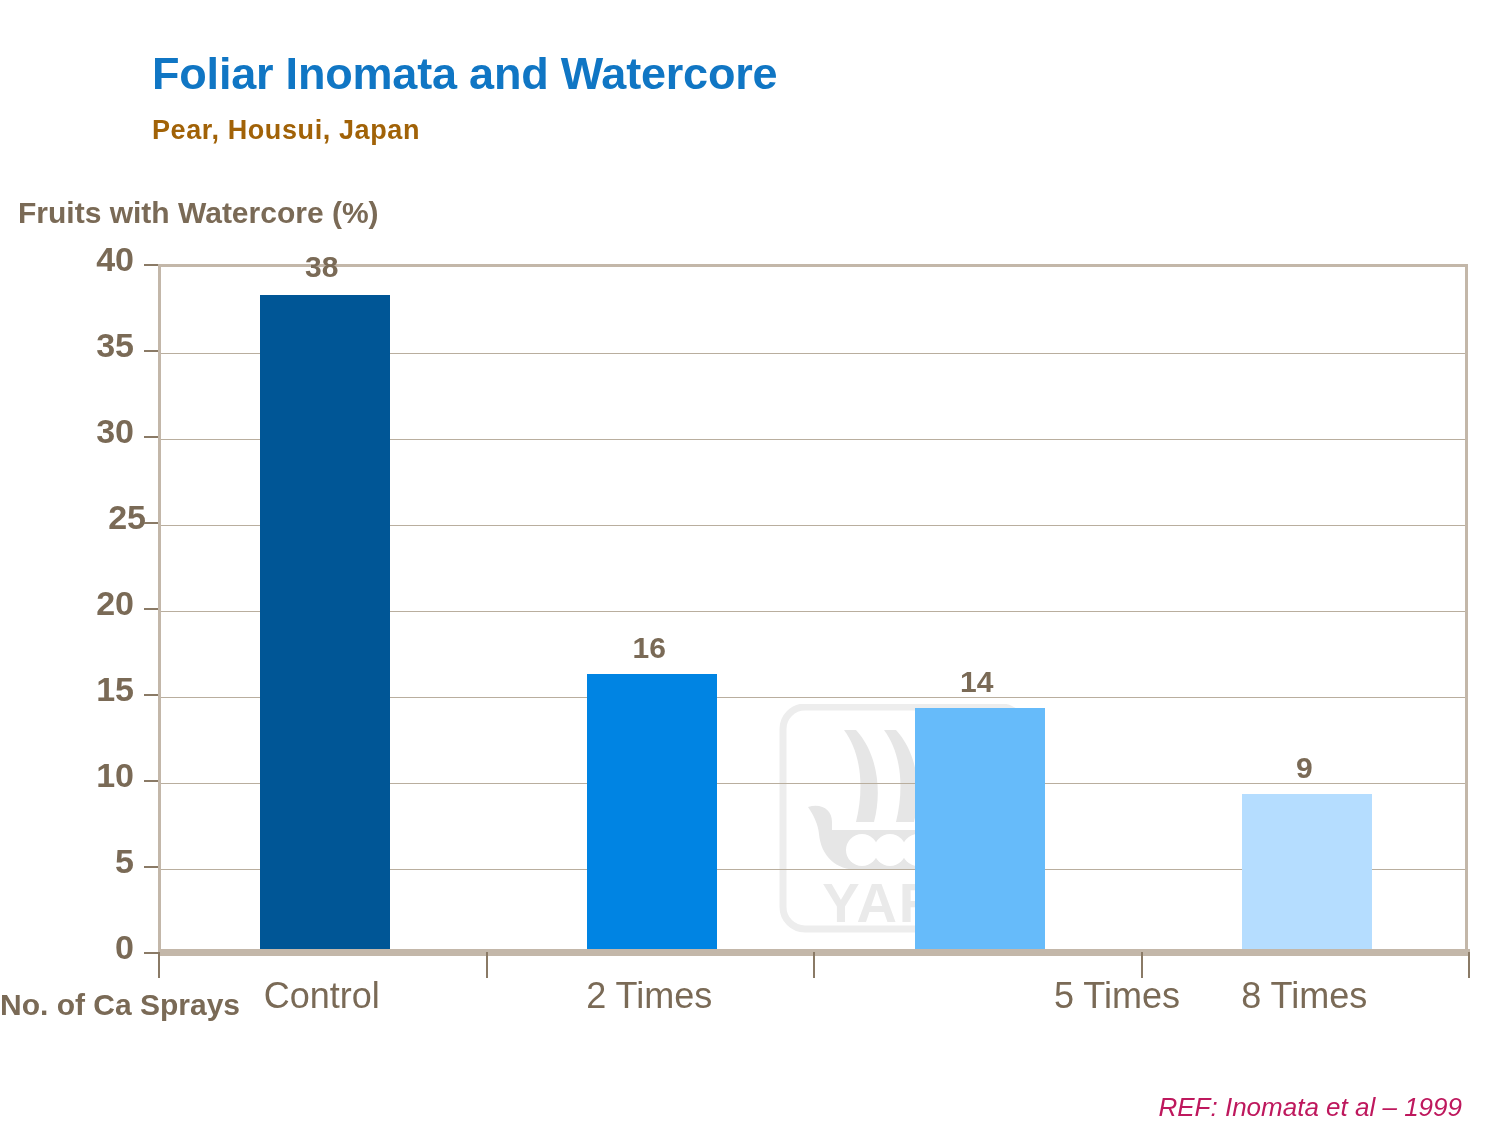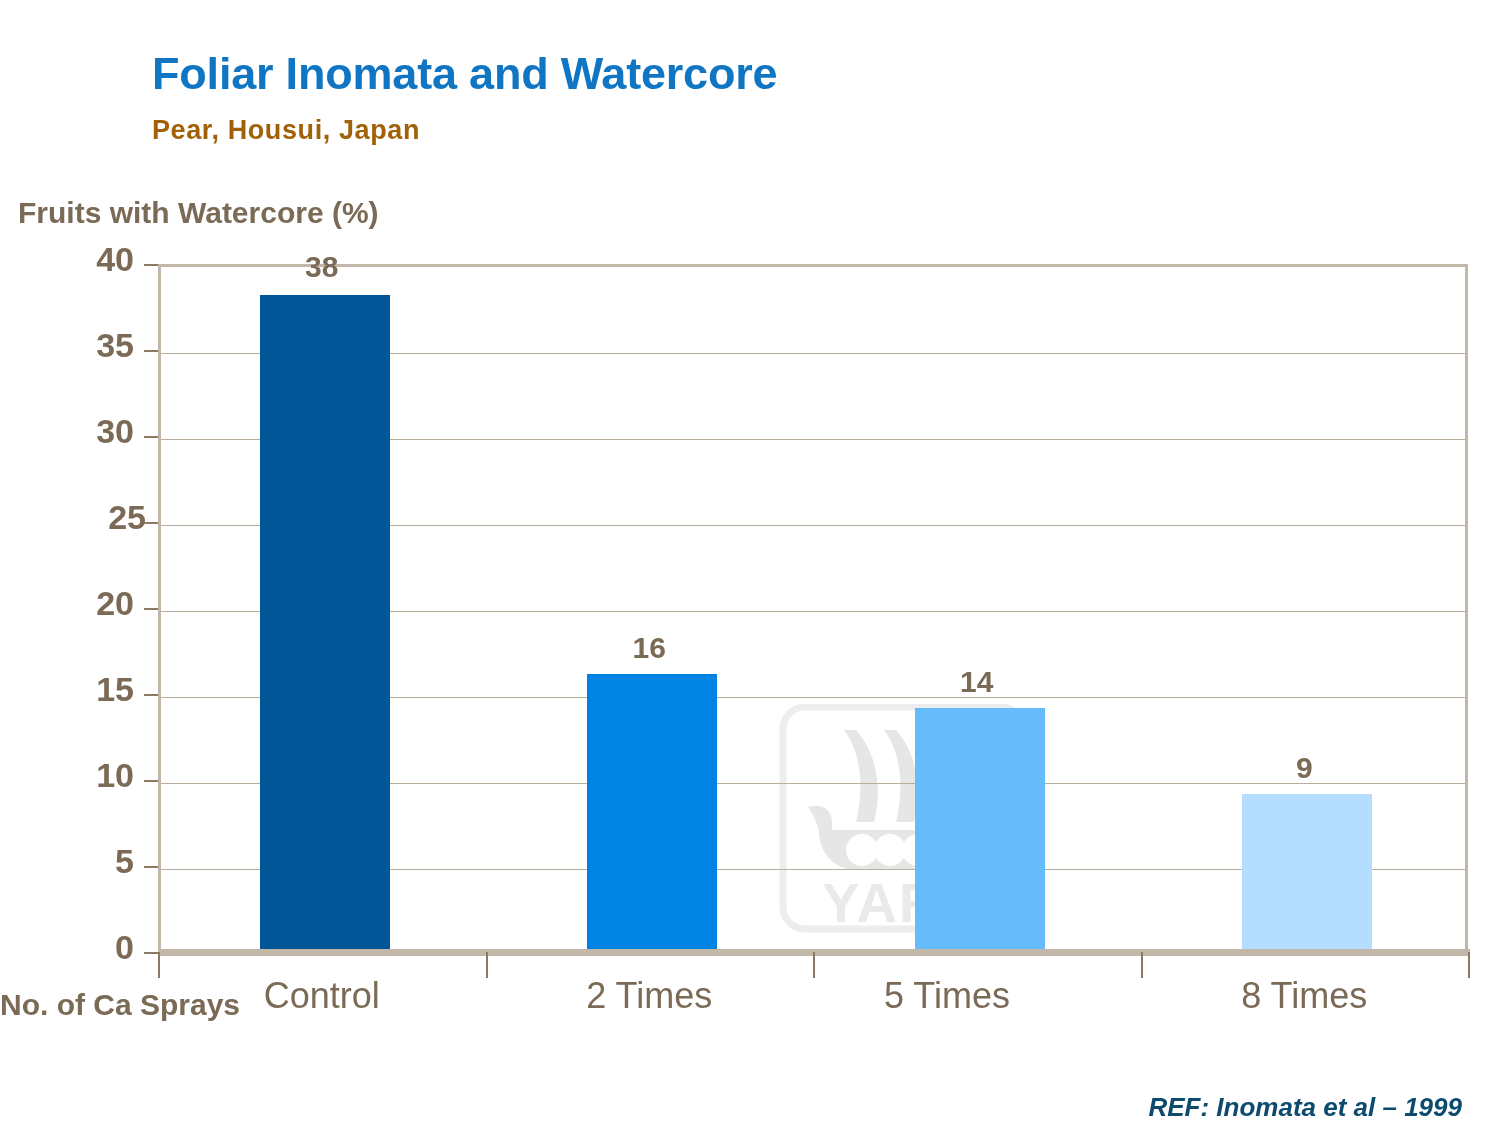--- a/index.html
+++ b/index.html
@@ -52,23 +52,23 @@
     width: 1500px;
     font-size: 30px;
     font-weight: bold;
     color: #7A6A56;
   }
   #chart-reference {
     position: absolute;
     right: 38px;
     top: 1092px;
     font-size: 26px;
-    font-weight: bold;
+    font-weight: normal;
     font-style: italic;
-    color: #0c4a6e;
+    color: #be185d;
     white-space: nowrap;
   }
 
   
   #plot-area {
     position: absolute;
     left: 158px;
     top: 264px;
     width: 1310px;
     height: 688px;
@@ -209,20 +209,20 @@
 <div class="y-tickmark" style="left: 144px; top: 436px;"></div>
 <div class="y-tick-label" style="left: 40px; width: 94px; top: 326px; right: auto;">35</div>
 <div class="y-tickmark" style="left: 144px; top: 350px;"></div>
 <div class="y-tick-label" style="left: 40px; width: 94px; top: 240px; right: auto;">40</div>
 <div class="y-tickmark" style="left: 144px; top: 264px;"></div>
 <div class="bar-value" style="left: 241.75px; width: 160px; top: 250px;">38</div>
 <div class="x-tick-label" style="left: 161.75px; width: 320px;">Control</div>
 <div class="bar-value" style="left: 569.25px; width: 160px; top: 630.8px;">16</div>
 <div class="x-tick-label" style="left: 489.25px; width: 320px;">2 Times</div>
 <div class="bar-value" style="left: 896.75px; width: 160px; top: 665.2px;">14</div>
-<div class="x-tick-label" style="left: 787px; width: 320px;">5 Times</div>
+<div class="x-tick-label" style="left: 860px; width: 320px; text-align: right;">5 Times</div>
 <div class="bar-value" style="left: 1224.25px; width: 160px; top: 751.2px;">9</div>
 <div class="x-tick-label" style="left: 1144.25px; width: 320px;">8 Times</div>
 <div class="x-tickmark" style="left: 158px;"></div>
 <div class="x-tickmark" style="left: 485.5px;"></div>
 <div class="x-tickmark" style="left: 813px;"></div>
 <div class="x-tickmark" style="left: 1140.5px;"></div>
 <div class="x-tickmark" style="left: 1468px;"></div>
 
 </body></html>

